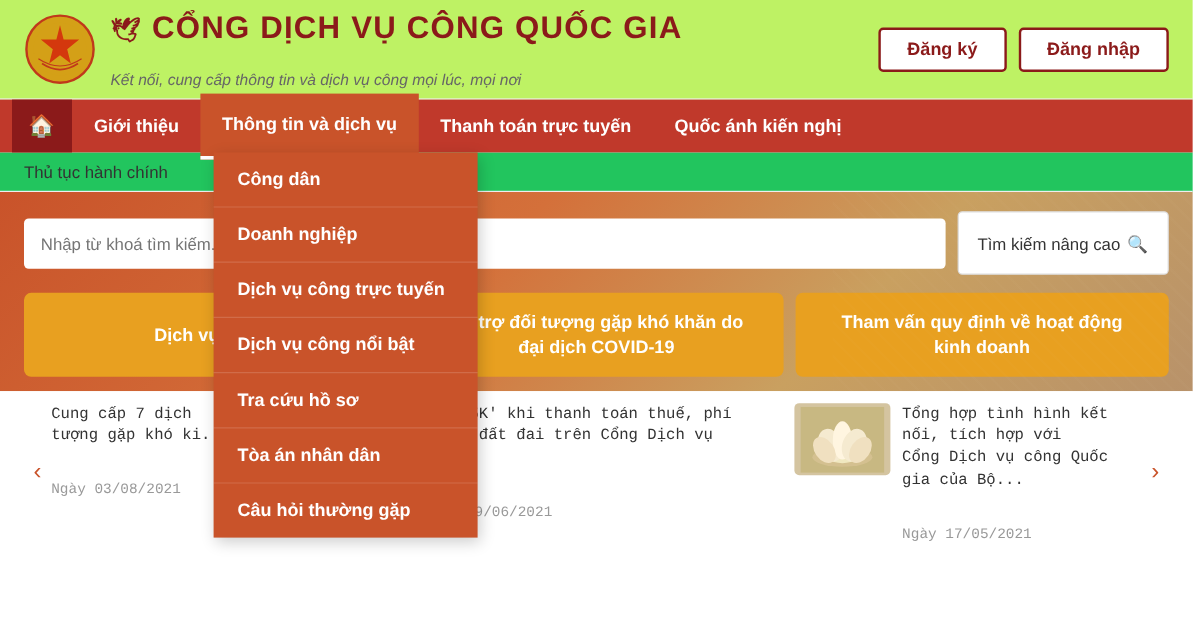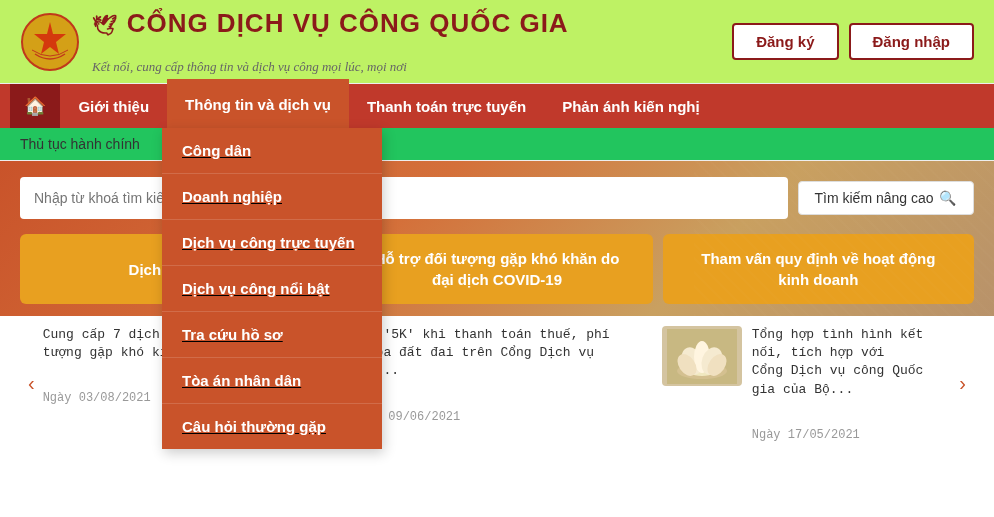--- a/index.html
+++ b/index.html
@@ -27,21 +27,20 @@
       font-size: 26px;
       font-weight: bold;
       color: #8B1A1A;
       letter-spacing: 1px;
     }
     .site-subtitle {
       font-size: 13px;
       color: #666;
       font-style: italic;
       margin-top: 20px;
-      font-family: Liberation Serif, serif;
     }
     .header-buttons {
       display: flex;
       gap: 10px;
       border-radius: 18px;
     }
     .btn-register, .btn-login {
       padding: 8px 22px;
       border: 2px solid #8B1A1A;
       background: #fff;
@@ -109,21 +108,21 @@
       border: none;
       border-radius: 4px;
       font-size: 14px;
       color: #999;
       outline: none;
     }
     .search-advanced {
       background: #fff;
       border: 1px solid #ddd;
       padding: 0 16px;
-      height: 34px;
+      height: 53px;
       font-size: 14px;
       color: #333;
       border-radius: 4px;
       cursor: pointer;
       display: flex;
       align-items: center;
       gap: 6px;
     }
 
     
@@ -282,25 +281,25 @@
     <div class="nav-item">
       <span>Giới thiệu</span>
     </div>
     <div class="nav-item active">
       <span>Thông tin và dịch vụ</span>
     </div>
     <div class="nav-item">
       <span>Thanh toán trực tuyến</span>
     </div>
     <div class="nav-item">
-      <span>Phản ánh kiến nghị</span>
-    </div>
-  </div>
-
-  <div class="dropdown-menu" style="left: 162px; text-decoration: underline;">
+      <span>Quốc ánh kiến nghị</span>
+    </div>
+  </div>
+
+  <div class="dropdown-menu" style="left: 178px;">
     <div class="dropdown-item">
       <span>Công dân</span>
     </div>
     <div class="dropdown-item">
       <span>Doanh nghiệp</span>
     </div>
     <div class="dropdown-item">
       <span>Dịch vụ công trực tuyến</span>
     </div>
     <div class="dropdown-item">

